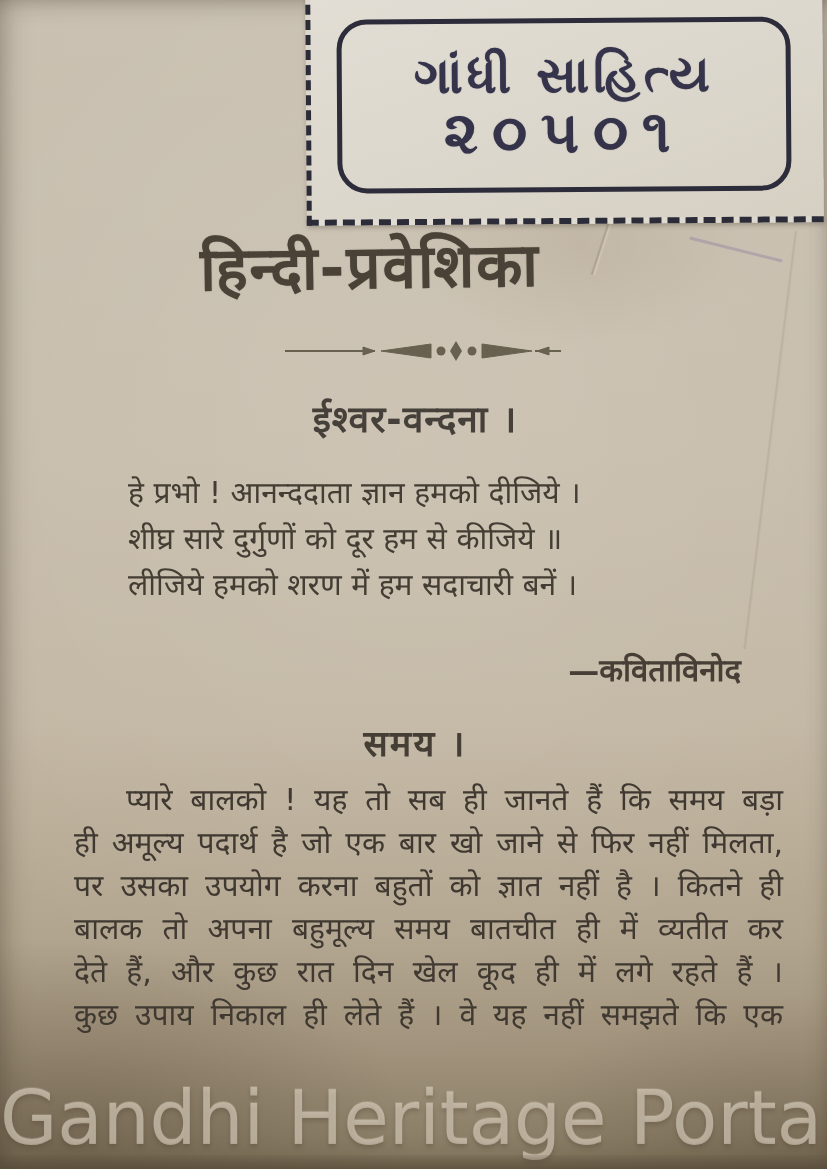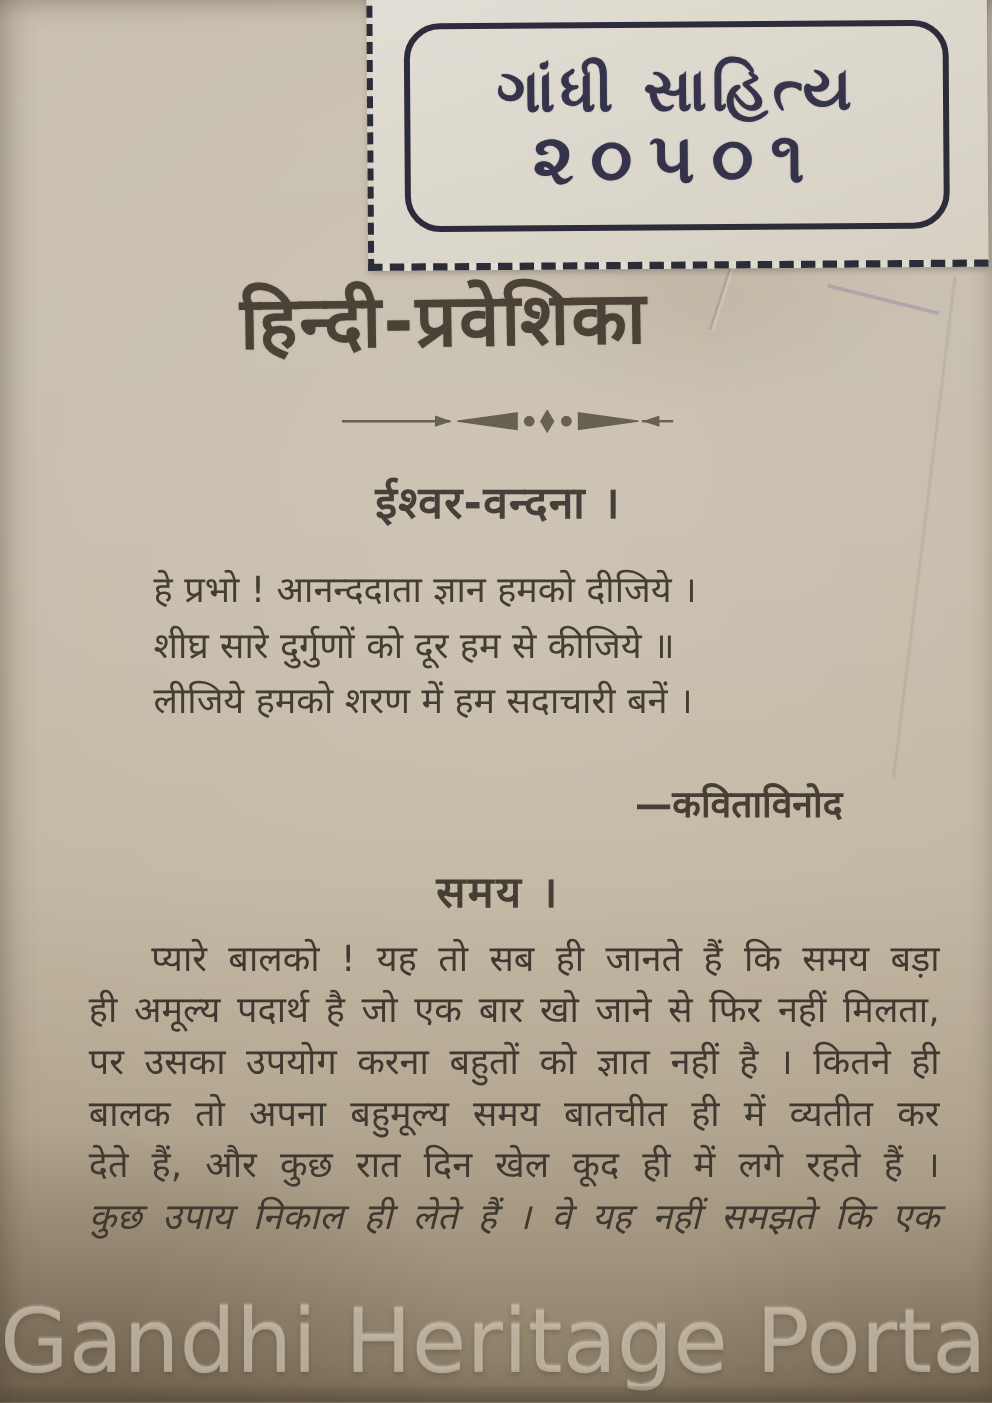--- a/index.html
+++ b/index.html
@@ -65,32 +65,32 @@
   .divider{position:absolute;left:283px;top:336px;width:280px;height:30px;opacity:0.85;}
 
   .heading-vandana{
     position:absolute;left:0;top:392px;width:830px;text-align:center;
     font-size:37px;font-weight:700;color:#46403a;letter-spacing:1px;
   }
   .poem{position:absolute;left:128px;top:470px;width:600px;
     font-size:30px;color:#443d33;line-height:46px;white-space:nowrap;}
   .poem-line{height:46px;}
   .attribution{position:absolute;left:0;top:648px;width:702px;text-align:right;
-    font-size:31px;font-weight:700;color:#473f35;}
+    font-size:31px;font-weight:700;color:#473f35;padding-left:39px;}
 
   .heading-samay{
     position:absolute;left:0;top:718px;width:830px;text-align:center;
     font-size:36px;font-weight:700;color:#453e34;letter-spacing:2px;
   }
   .paragraph{position:absolute;left:12px;top:778px;width:827px;
     padding:0 56px 0 62px;box-sizing:border-box;
     font-size:30px;color:#403931;line-height:43px;}
   .para-line{text-align:justify;text-align-last:justify;height:43px;overflow:visible;}
   .para-line.first{text-indent:52px;}
-  .para-line.last{text-align-last:justify;font-style:italic;}
+  .para-line.last{text-align-last:justify;}
 
   .watermark{
     position:absolute;left:0;bottom:8px;width:827px;text-align:center;
     font-size:74px;color:rgba(214,203,185,0.62);
     letter-spacing:0px;white-space:nowrap;
     text-shadow:0 3px 4px rgba(75,64,48,0.30), 0 -1px 1px rgba(255,250,240,0.18);
   }
   .bottom-band{position:absolute;left:0;bottom:0;width:827px;height:14px;
     background:linear-gradient(180deg, rgba(95,84,66,0.15), rgba(82,71,54,0.55));}
 </style>

